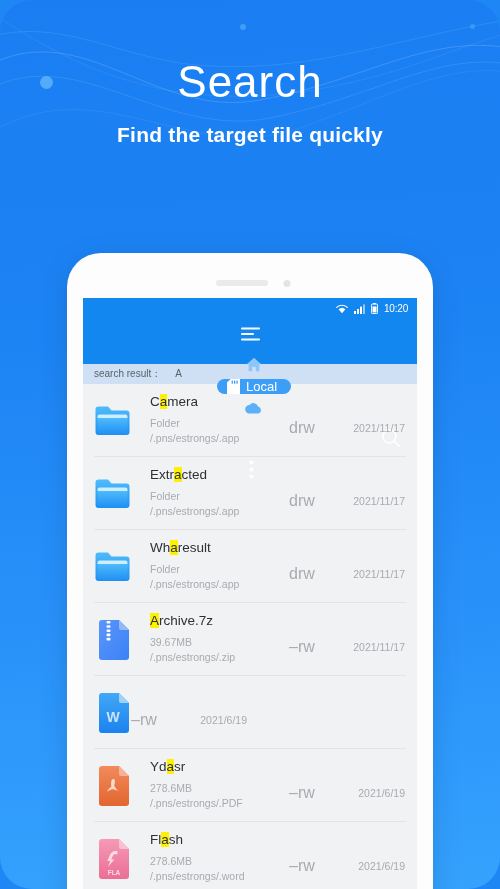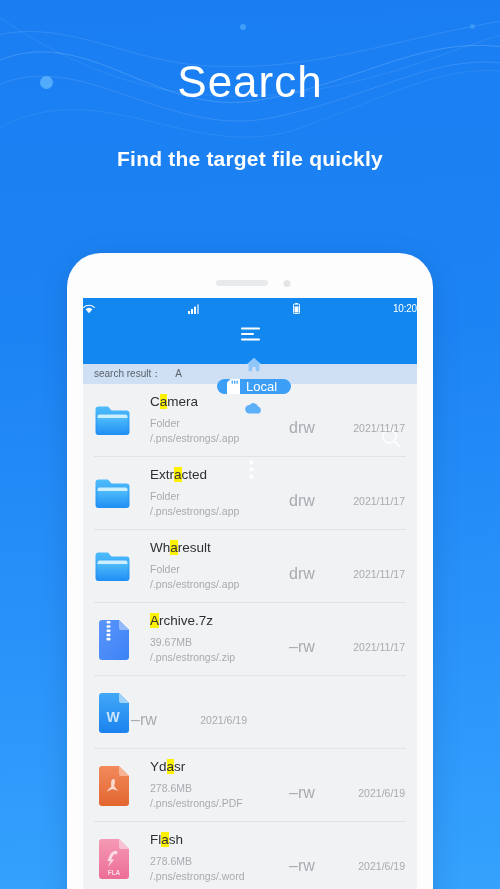--- a/index.html
+++ b/index.html
@@ -14,20 +14,21 @@
     background: #1f86f5;
   }
 
   
   .promo {
     position: relative;
     width: 500px;
     height: 889px;
     overflow: hidden;
     background: linear-gradient(178deg, #1a7ef2 0%, #1d84f4 38%, #2a93fa 72%, #35a2fd 100%);
+    border-radius: 32px;
   }
   .bg-waves {
     position: absolute;
     top: 0; left: 0;
     width: 500px;
     height: 300px;
     pointer-events: none;
   }
   .bg-dot {
     position: absolute;
@@ -45,21 +46,21 @@
     width: 500px;
     text-align: center;
     color: #ffffff;
     font-size: 44px;
     font-weight: 400;
     letter-spacing: 1px;
     line-height: 1;
   }
   .promo-sub {
     position: absolute;
-    top: 148px; left: 0;
+    top: 124px; left: 0;
     width: 500px;
     text-align: center;
     color: #ffffff;
     font-size: 21px;
     font-weight: 700;
     letter-spacing: .2px;
     line-height: 1;
   }
 
   
@@ -103,21 +104,22 @@
     background: #f1f2f4;
     overflow: hidden;
   }
 
   
   .statusbar {
     height: 21px;
     background: #1287f0;
     display: flex;
     align-items: center;
-    justify-content: space-between;
+    justify-content: flex-end;
+    padding-right: 9px;
     gap: 6px;
   }
   .status-time {
     color: #ffffff;
     font-size: 10px;
     letter-spacing: -.2px;
   }
   .sb-ico { display: block; }
 
   

